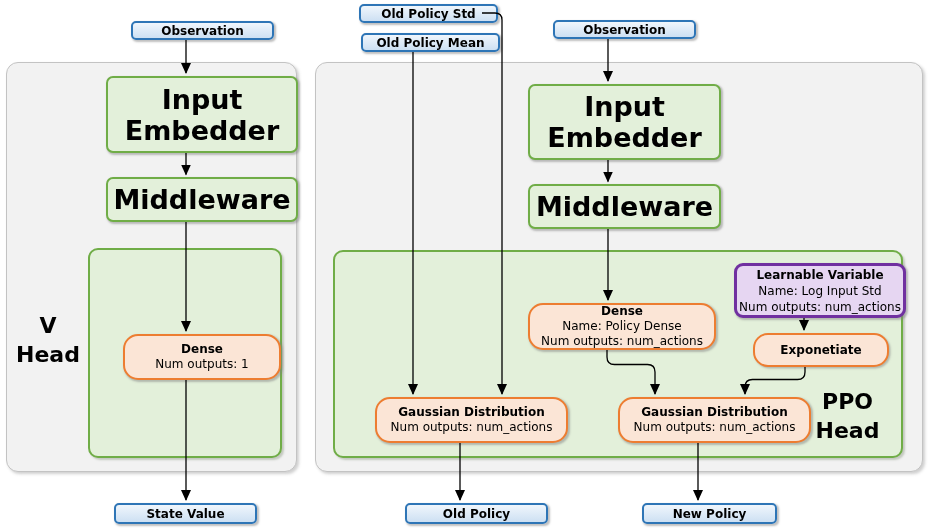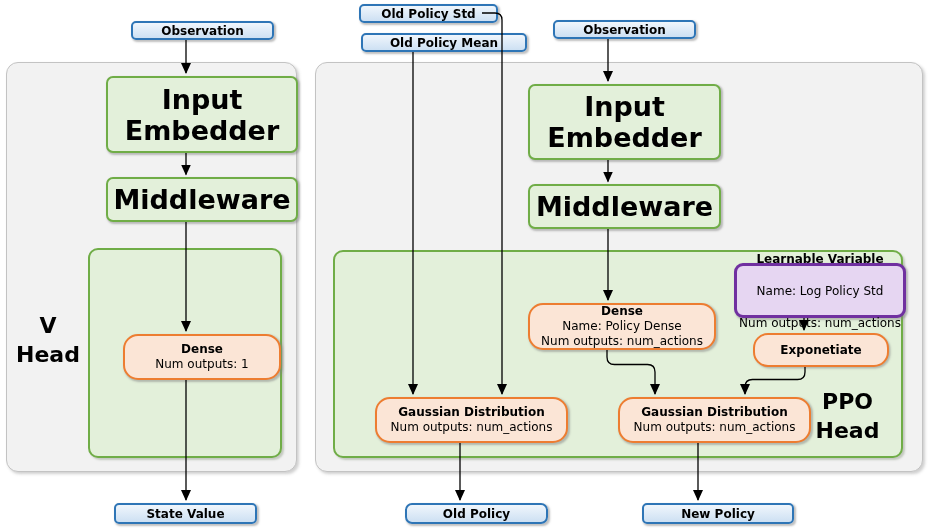--- a/index.html
+++ b/index.html
@@ -109,21 +109,21 @@
 
   <div class="abs head-label" style="left:800px;top:384px;width:95px;height:64px;">
     <span>PPO</span>
     <span>Head</span>
   </div>
 
   <div class="abs node node-blue" style="left:343px;top:4px;width:139px;height:19px;">
     <span>Old Policy Std</span>
   </div>
 
-  <div class="abs node node-blue" style="left:345px;top:33px;width:166px;height:19px;">
+  <div class="abs node node-blue" style="left:345px;top:33px;width:139px;height:19px;">
     <span>Old Policy Mean</span>
   </div>
 
   <div class="abs node node-blue" style="left:537px;top:20px;width:143px;height:19px;">
     <span>Observation</span>
   </div>
 
   <div class="abs node node-green" style="left:512px;top:84px;width:193px;height:76px;">
     <span>Input Embedder</span>
   </div>
@@ -131,45 +131,45 @@
   <div class="abs node node-green" style="left:512px;top:184px;width:193px;height:45px;">
     <span>Middleware</span>
   </div>
 
   <div class="abs node node-orange" style="left:512px;top:303px;width:188px;height:47px;">
     <span class="node-title">Dense</span>
     <span>Name: Policy Dense</span>
     <span>Num outputs: num_actions</span>
   </div>
 
-  <div class="abs node node-purple" style="left:718px;top:263px;width:172px;height:55px;gap:16px;">
+  <div class="abs node node-purple" style="left:718px;top:263px;width:172px;height:55px;">
     <span class="node-title">Learnable Variable</span>
-    <span>Name: Log Policy Std</span>
+    <span>Name: Log Input Std</span>
     <span>Num outputs: num_actions</span>
   </div>
 
   <div class="abs node node-orange" style="left:737px;top:333px;width:136px;height:34px;">
     <span class="node-title">Exponetiate</span>
   </div>
 
   <div class="abs node node-orange" style="left:359px;top:397px;width:193px;height:46px;">
     <span class="node-title">Gaussian Distribution</span>
     <span>Num outputs: num_actions</span>
   </div>
 
   <div class="abs node node-orange" style="left:602px;top:397px;width:193px;height:46px;">
     <span class="node-title">Gaussian Distribution</span>
     <span>Num outputs: num_actions</span>
   </div>
 
-  <div class="abs node node-blue" style="left:389px;top:503px;width:143px;height:21px;border-radius:7px;">
+  <div class="abs node node-blue" style="left:389px;top:503px;width:143px;height:21px;">
     <span>Old Policy</span>
   </div>
 
-  <div class="abs node node-blue" style="left:626px;top:503px;width:152px;height:21px;">
+  <div class="abs node node-blue" style="left:626px;top:503px;width:135px;height:21px;">
     <span>New Policy</span>
   </div>
 
   <svg class="wires" width="931" height="529" viewBox="0 0 931 529">
     <defs>
       <marker id="arw" markerUnits="userSpaceOnUse" markerWidth="12" markerHeight="11" refX="10" refY="5" orient="auto">
         <path d="M0,0 L11,5 L0,10 Z" fill="#000"></path>
       </marker>
     </defs>
     <g stroke="#000" stroke-width="1.3" fill="none">

